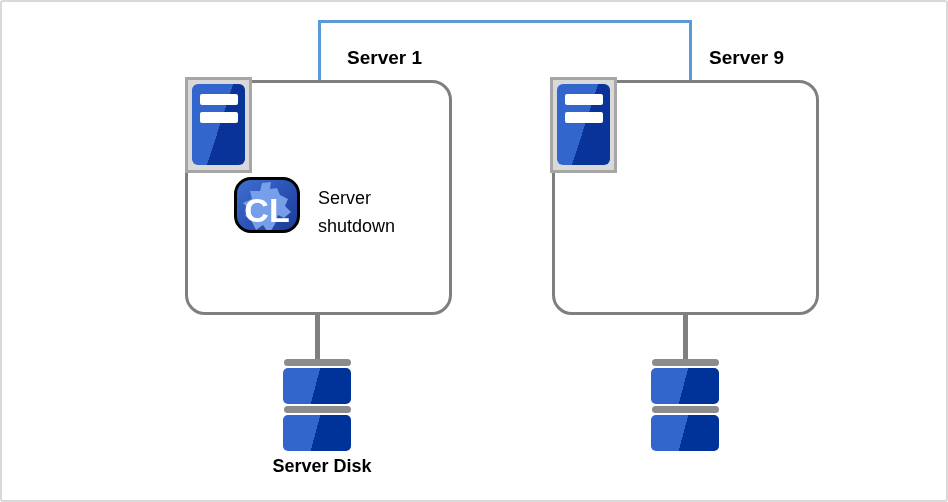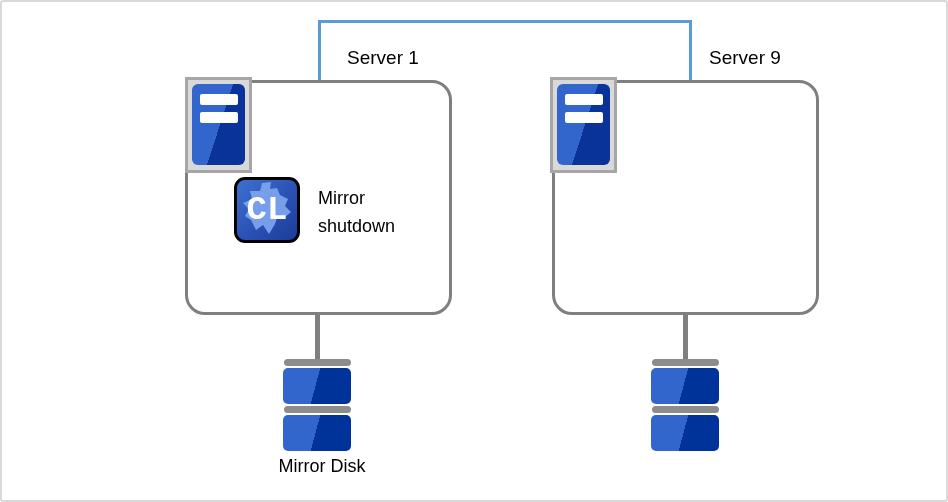--- a/index.html
+++ b/index.html
@@ -31,20 +31,21 @@
     border-right: 3px solid #5B9BD5;
     z-index: 0;
   }
 
   .label {
     position: absolute;
     color: #000000;
     font-size: 19px;
     white-space: nowrap;
     z-index: 3;
+    font-weight: bold;
   }
   .server-label-1 { left: 345px; top: 45px; }
   .server-label-2 { left: 707px; top: 45px; }
 
   .server-box {
     position: absolute;
     top: 78px;
     width: 267px;
     height: 235px;
     box-sizing: border-box;
@@ -88,28 +89,27 @@
   }
   .slot-a { top: 10px; }
   .slot-b { top: 28px; }
 
   
   .cl-icon {
     position: absolute;
     left: 232px;
     top: 175px;
     width: 66px;
-    height: 66px;
+    height: 56px;
     box-sizing: border-box;
     border: 3px solid #000000;
-    border-radius: 11px;
+    border-radius: 17px;
     background: linear-gradient(135deg, #3F70CF 0%, #2A51B4 55%, #1B3C9A 100%);
     z-index: 3;
     overflow: hidden;
-    font-family: Liberation Mono, monospace;
   }
   .cl-icon svg { position: absolute; left: 0; top: 0; }
   .cl-letters {
     position: absolute;
     left: 0; top: 0;
     width: 60px;
     height: 60px;
     display: flex;
     align-items: center;
     justify-content: center;
@@ -204,32 +204,32 @@
     </div>
   </div>
 
   <div class="cl-icon">
     <svg width="60" height="60" viewBox="0 0 60 60">
       <path d="M25 3 L34 2 L33 9 L40 8 L43 15 L51 19 L48 26 L54 32 L47 38 L41 35 L38 44 L32 54 L26 45 L19 50 L14 40 L8 36 L12 29 L6 23 L15 19 L13 11 L23 11 Z" fill="#7BA2EC" opacity="0.95"></path>
     </svg>
     <span class="cl-letters">CL</span>
   </div>
 
-  <div class="cluster-text">Mirror
+  <div class="cluster-text">Server
 shutdown</div>
 
   <div class="disk disk-1">
     <div class="disk-cap"></div>
     <div class="disk-platter"></div>
     <div class="disk-cap"></div>
     <div class="disk-platter"></div>
   </div>
 
   <div class="disk disk-2">
     <div class="disk-cap"></div>
     <div class="disk-platter"></div>
     <div class="disk-cap"></div>
     <div class="disk-platter"></div>
   </div>
 
-  <div class="label mirror-label">Mirror Disk</div>
+  <div class="label mirror-label">Server Disk</div>
 
 </div>
 
 </body></html>

